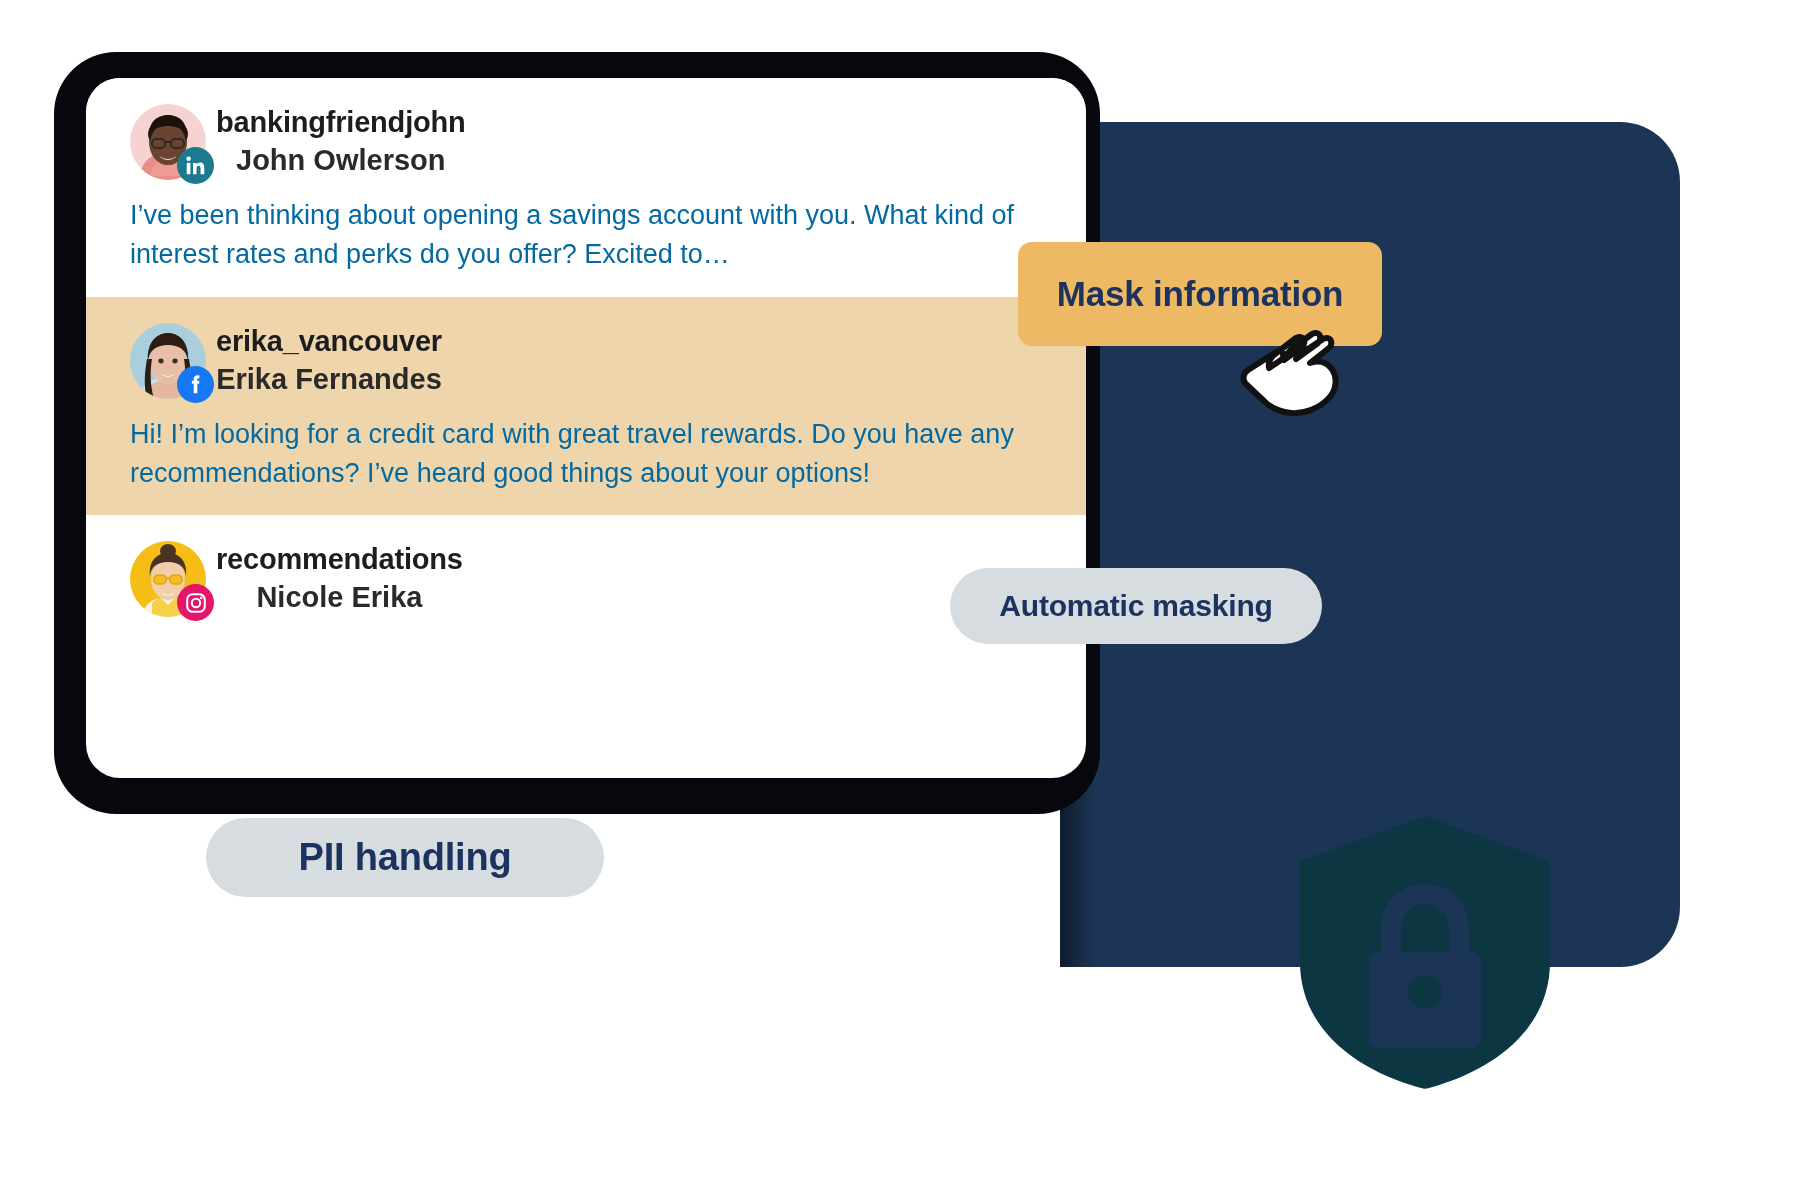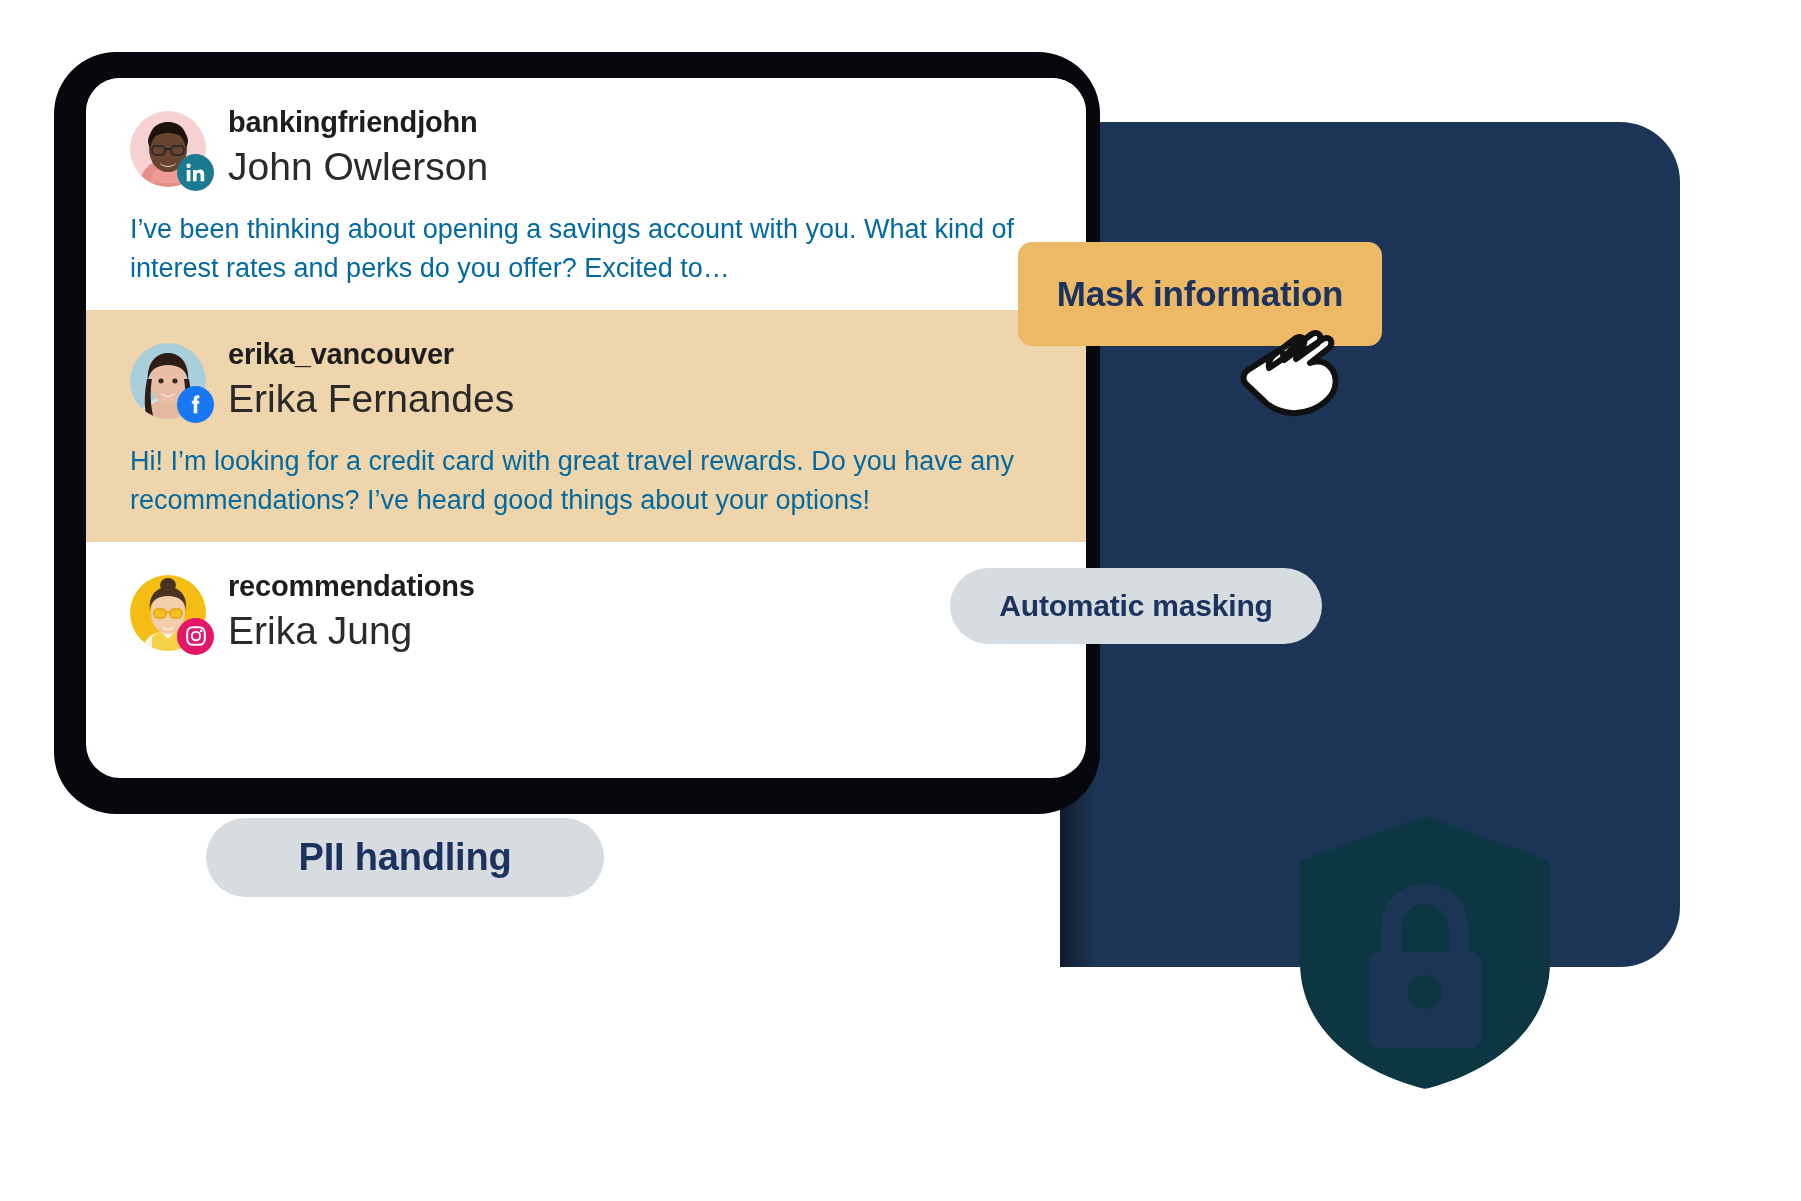--- a/index.html
+++ b/index.html
@@ -72,22 +72,23 @@
   .msg {
     position: relative;
     padding: 26px 44px 22px 44px;
     background: #ffffff;
   }
   .msg.highlight { background: #eed5ab; }
 
   .msg-head {
     display: flex;
     align-items: center;
-    gap: 22px;
+    gap: 10px;
     margin-bottom: 16px;
+    text-align: center;
   }
 
   .avatar-wrap {
     position: relative;
     width: 76px;
     height: 76px;
     flex: 0 0 76px;
   }
   .avatar {
     width: 76px;
@@ -118,22 +119,22 @@
 
   .names { display: flex; flex-direction: column; justify-content: center; }
   .handle {
     font-size: 29px;
     font-weight: 700;
     color: #1d1d1d;
     letter-spacing: -0.2px;
     line-height: 1.28;
   }
   .fullname {
-    font-size: 39px;
-    font-weight: 400;
+    font-size: 29px;
+    font-weight: 700;
     color: #2a2a2a;
     line-height: 1.35;
   }
 
   .msg-body {
     font-size: 27px;
     line-height: 1.45;
     color: #0369a1;
     max-width: 900px;
   }
@@ -294,21 +295,21 @@
           <div class="social-badge badge-instagram">
             <svg width="22" height="22" viewBox="0 0 24 24" xmlns="http://www.w3.org/2000/svg">
               <rect x="2.4" y="2.4" width="19.2" height="19.2" rx="6" fill="none" stroke="#ffffff" stroke-width="2.2"></rect>
               <circle cx="12" cy="12" r="4.6" fill="none" stroke="#ffffff" stroke-width="2.2"></circle>
               <circle cx="17.6" cy="6.5" r="1.5" fill="#ffffff"></circle>
             </svg>
           </div>
         </div>
         <div class="names">
           <div class="handle">recommendations</div>
-          <div class="fullname">Erika Jung</div>
+          <div class="fullname">Nicole Erika</div>
         </div>
       </div>
     </div>
 
   </div>
 
   <div class="pill pill-auto">Automatic masking</div>
   <div class="pill pill-mask">Mask information</div>
   <div class="pill pill-pii">PII handling</div>
 

